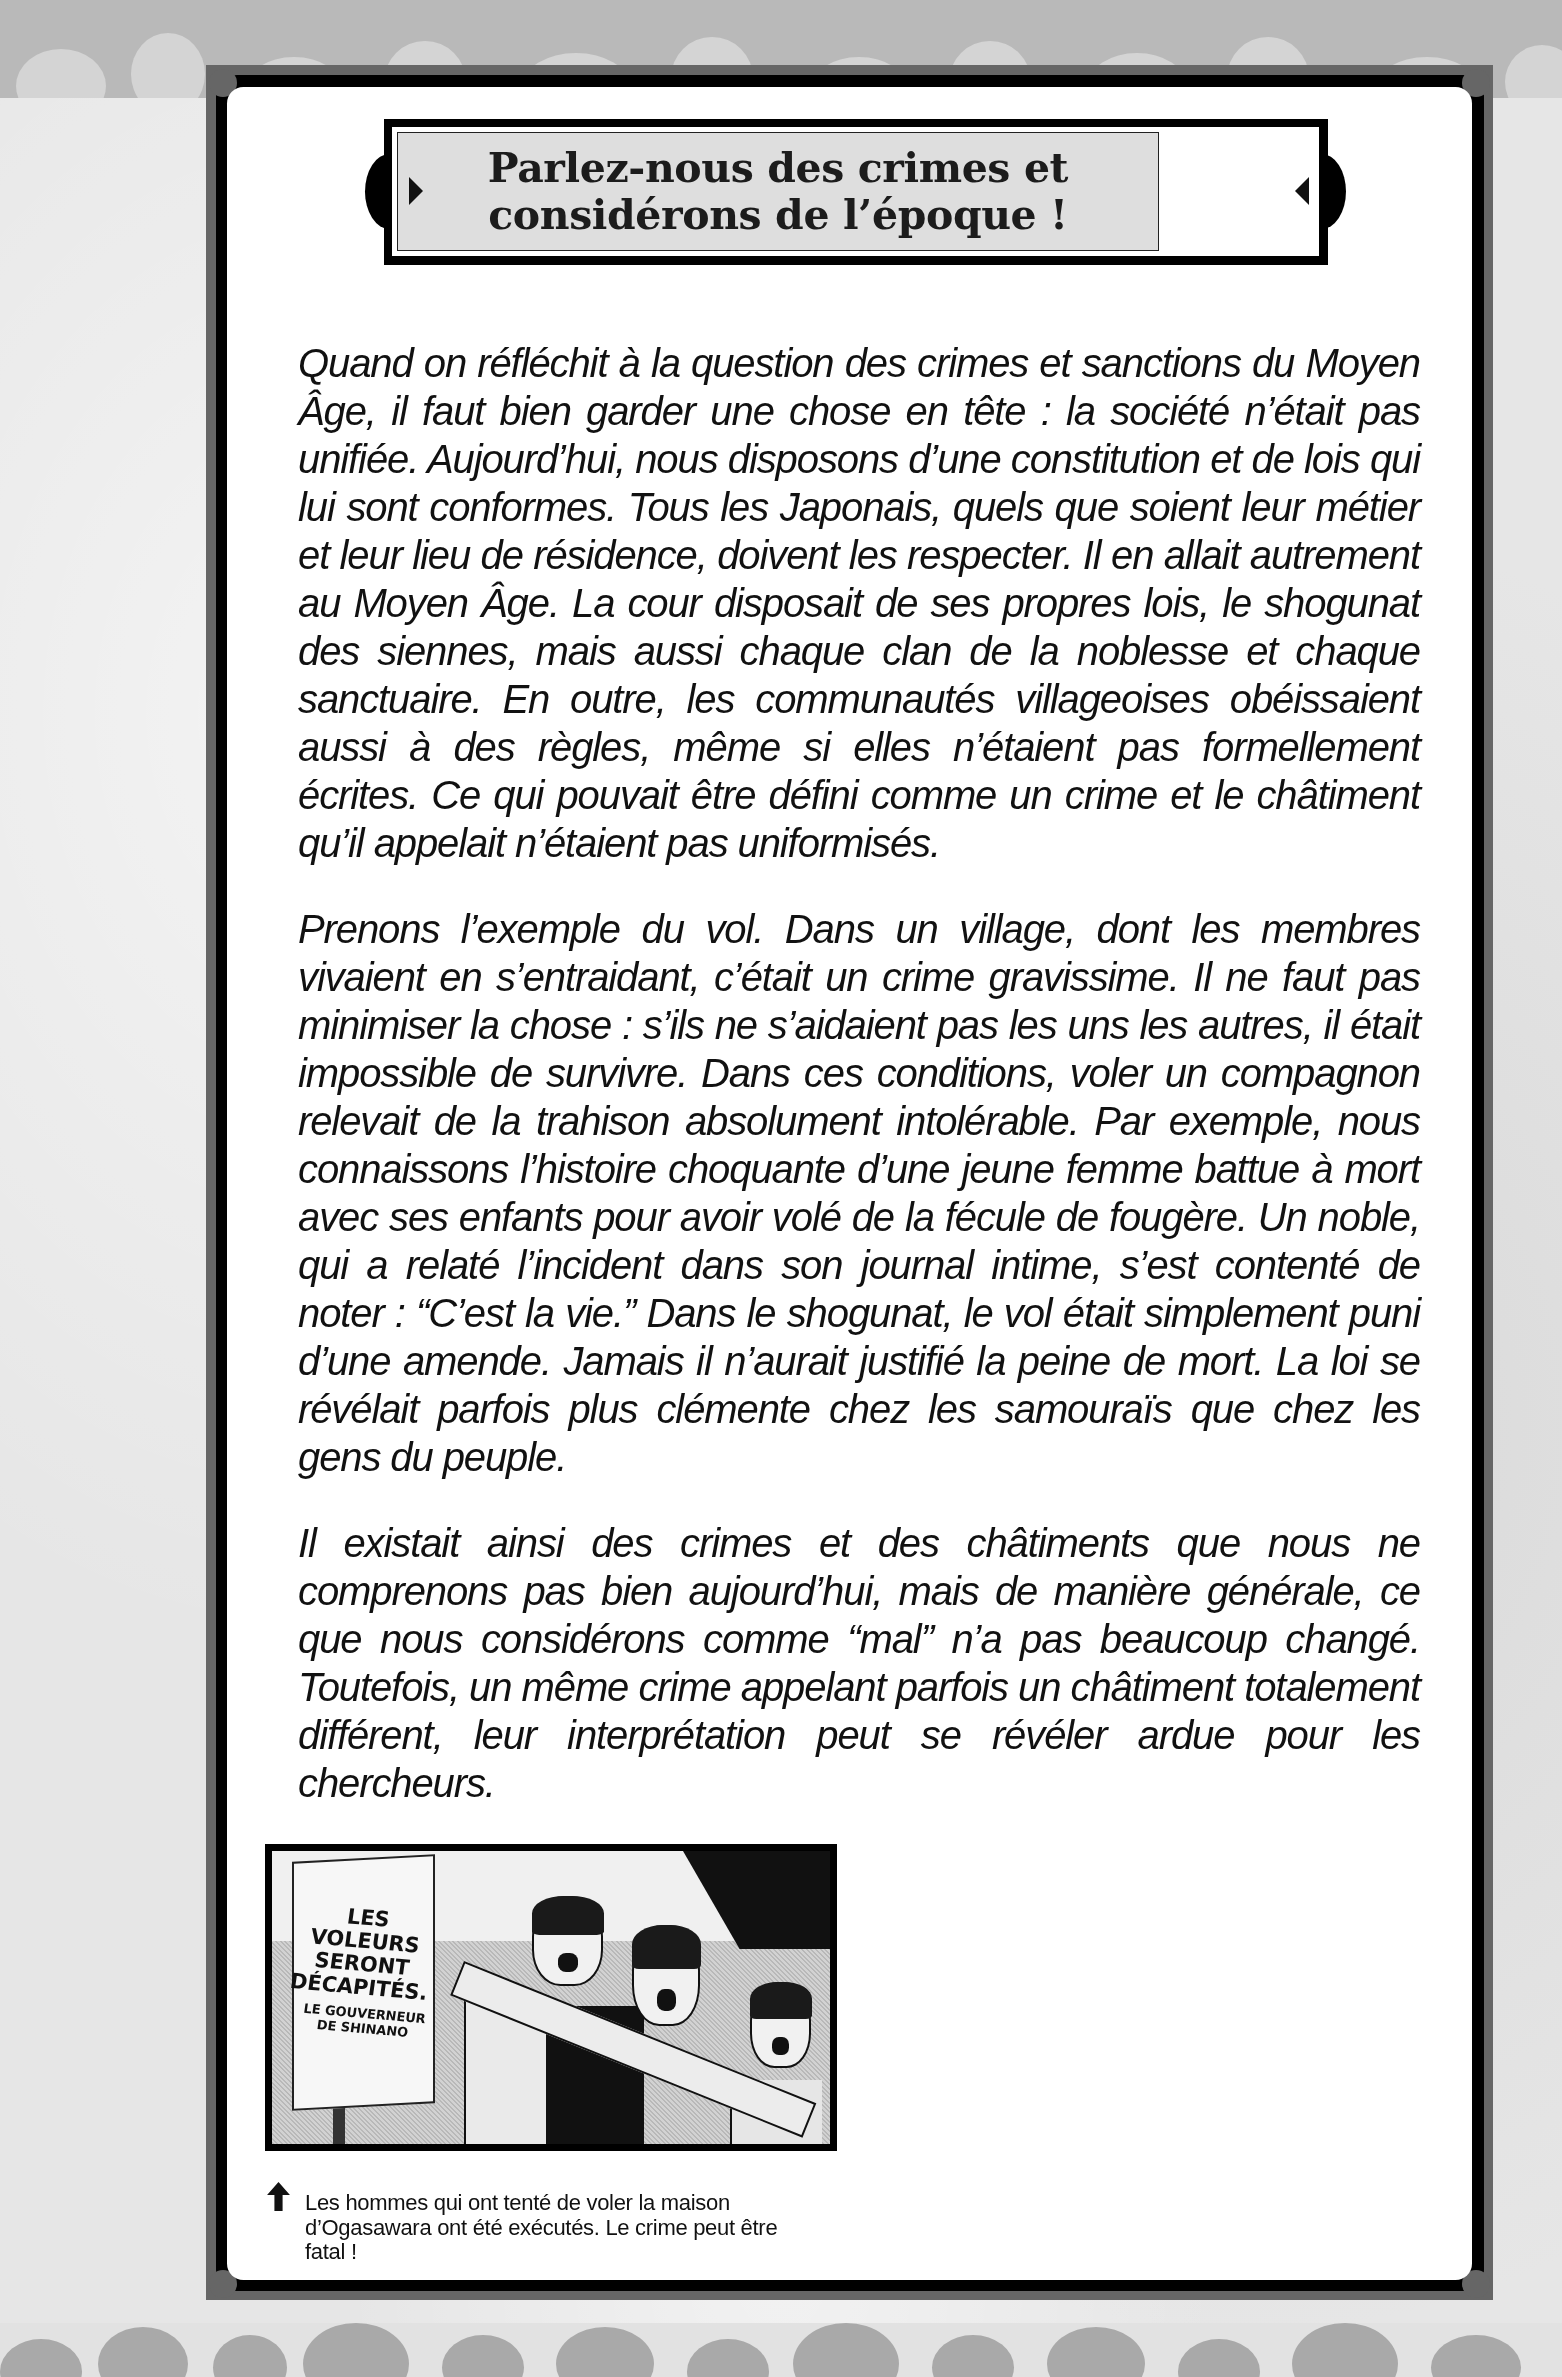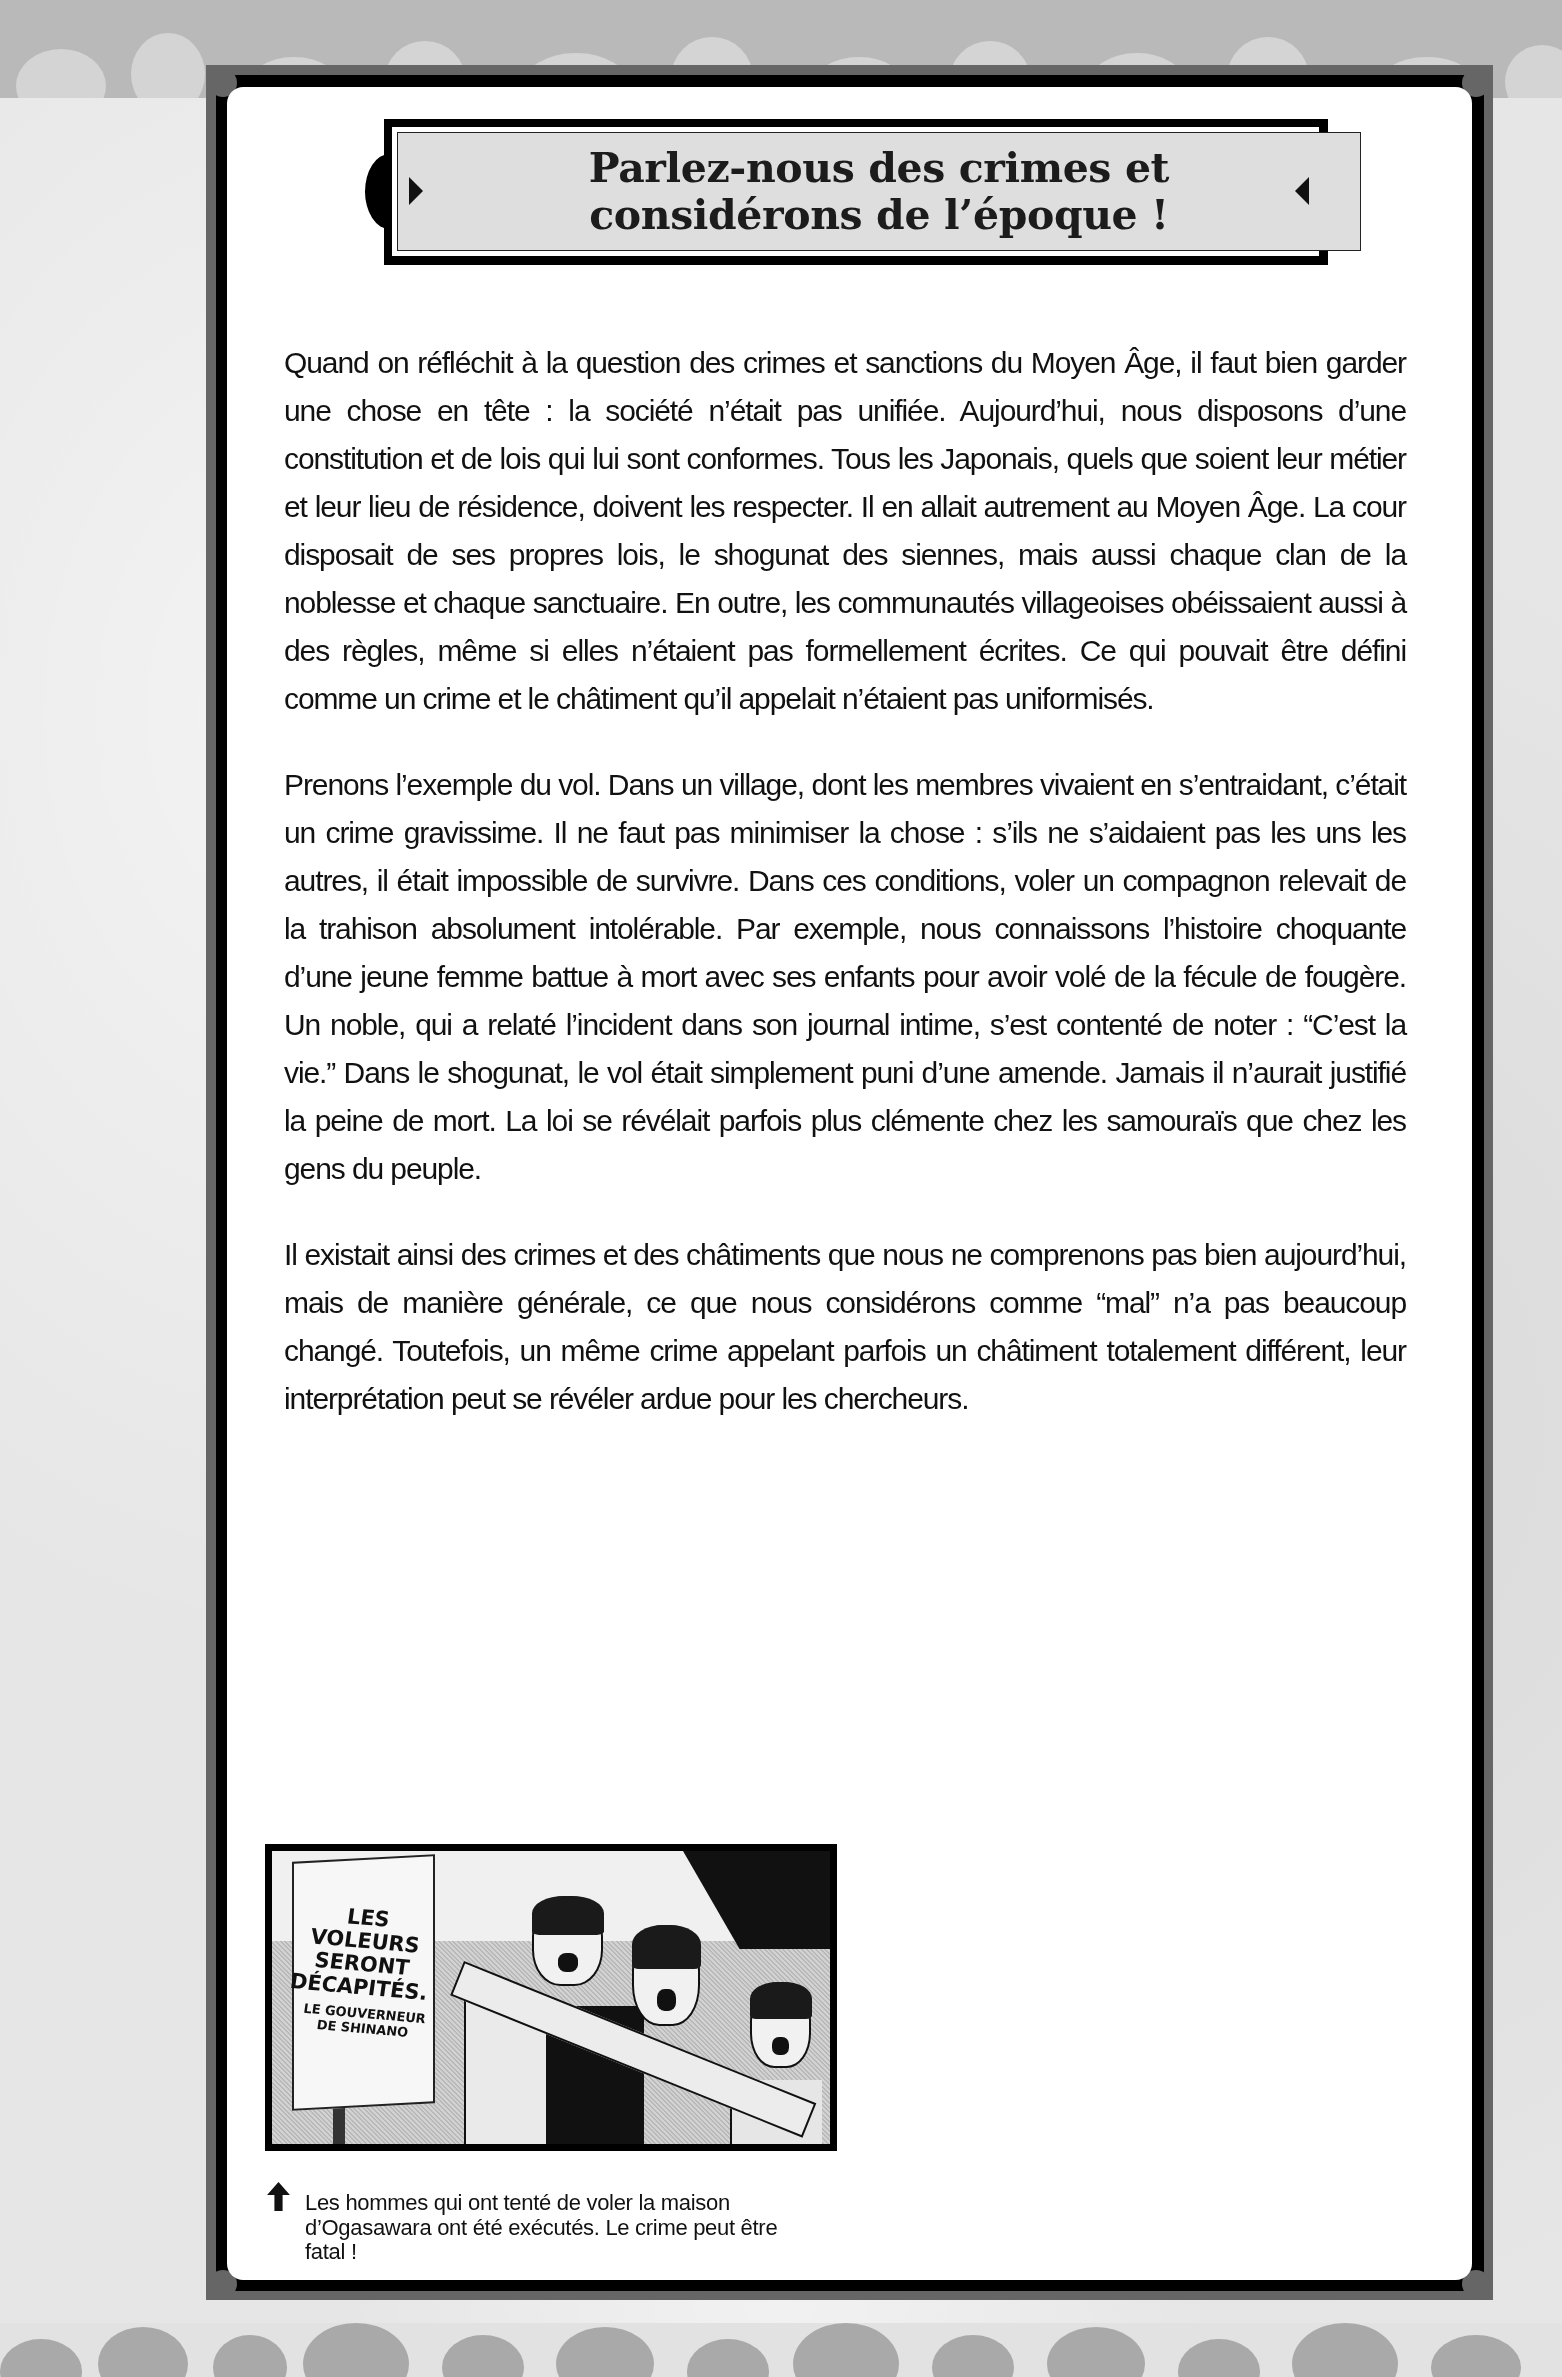--- a/index.html
+++ b/index.html
@@ -38,37 +38,37 @@
     position: absolute; left: 384px; top: 119px; width: 944px; height: 146px;
     background: #000;
   }
   .banner-bulge {
     position: absolute; top: 154px; width: 49px; height: 75px; background: #000; border-radius: 50%;
   }
   .banner-white {
     position: absolute; left: 392px; top: 127px; width: 927px; height: 129px; background: #fff;
   }
   .banner-inner {
-    position: absolute; left: 397px; top: 132px; width: 964px; height: 119px;
+    position: absolute; left: 397px; top: 132px; width: 762px; height: 119px;
     background: #dedede; border: 1.6px solid #222; box-sizing: border-box;
     display: flex; flex-direction: column; justify-content: center; align-items: center;
   }
   .banner-title {
     font-family: "DejaVu Serif", serif; font-weight: bold; font-size: 41px; line-height: 47px;
     color: #1c1c1c; text-align: center; letter-spacing: -0.4px;
   }
   .tri { position: absolute; top: 177px; width: 0; height: 0; border-top: 14.7px solid transparent; border-bottom: 14.7px solid transparent; }
   .tri.left { left: 409px; border-left: 14.7px solid #111; }
   .tri.right { left: 1295px; border-right: 14.7px solid #111; }
 
   .body-text {
-    position: absolute; left: 284px; top: 339px; width: 1122px;
+    position: absolute; left: 298px; top: 339px; width: 1122px;
     font-family: "Liberation Sans Narrow", "Liberation Sans", sans-serif;
-    font-size: 30px; line-height: 48px; color: #111;
-    text-align: justify; letter-spacing: -1.1px;
+    font-size: 40px; line-height: 48px; color: #111;
+    text-align: justify; letter-spacing: -1.1px; font-style: italic;
   }
   .body-text p { margin: 0 0 38px 0; }
 
   .panel {
     position: absolute; left: 265px; top: 1844px; width: 572px; height: 307px;
     background: #000; box-sizing: border-box;
   }
   .panel-inner {
     position: absolute; left: 7.4px; top: 7.4px; right: 7.4px; bottom: 7.4px;
     background: repeating-linear-gradient(45deg, #b8b8b8 0 1.6px, #d2d2d2 1.6px 3.3px);

